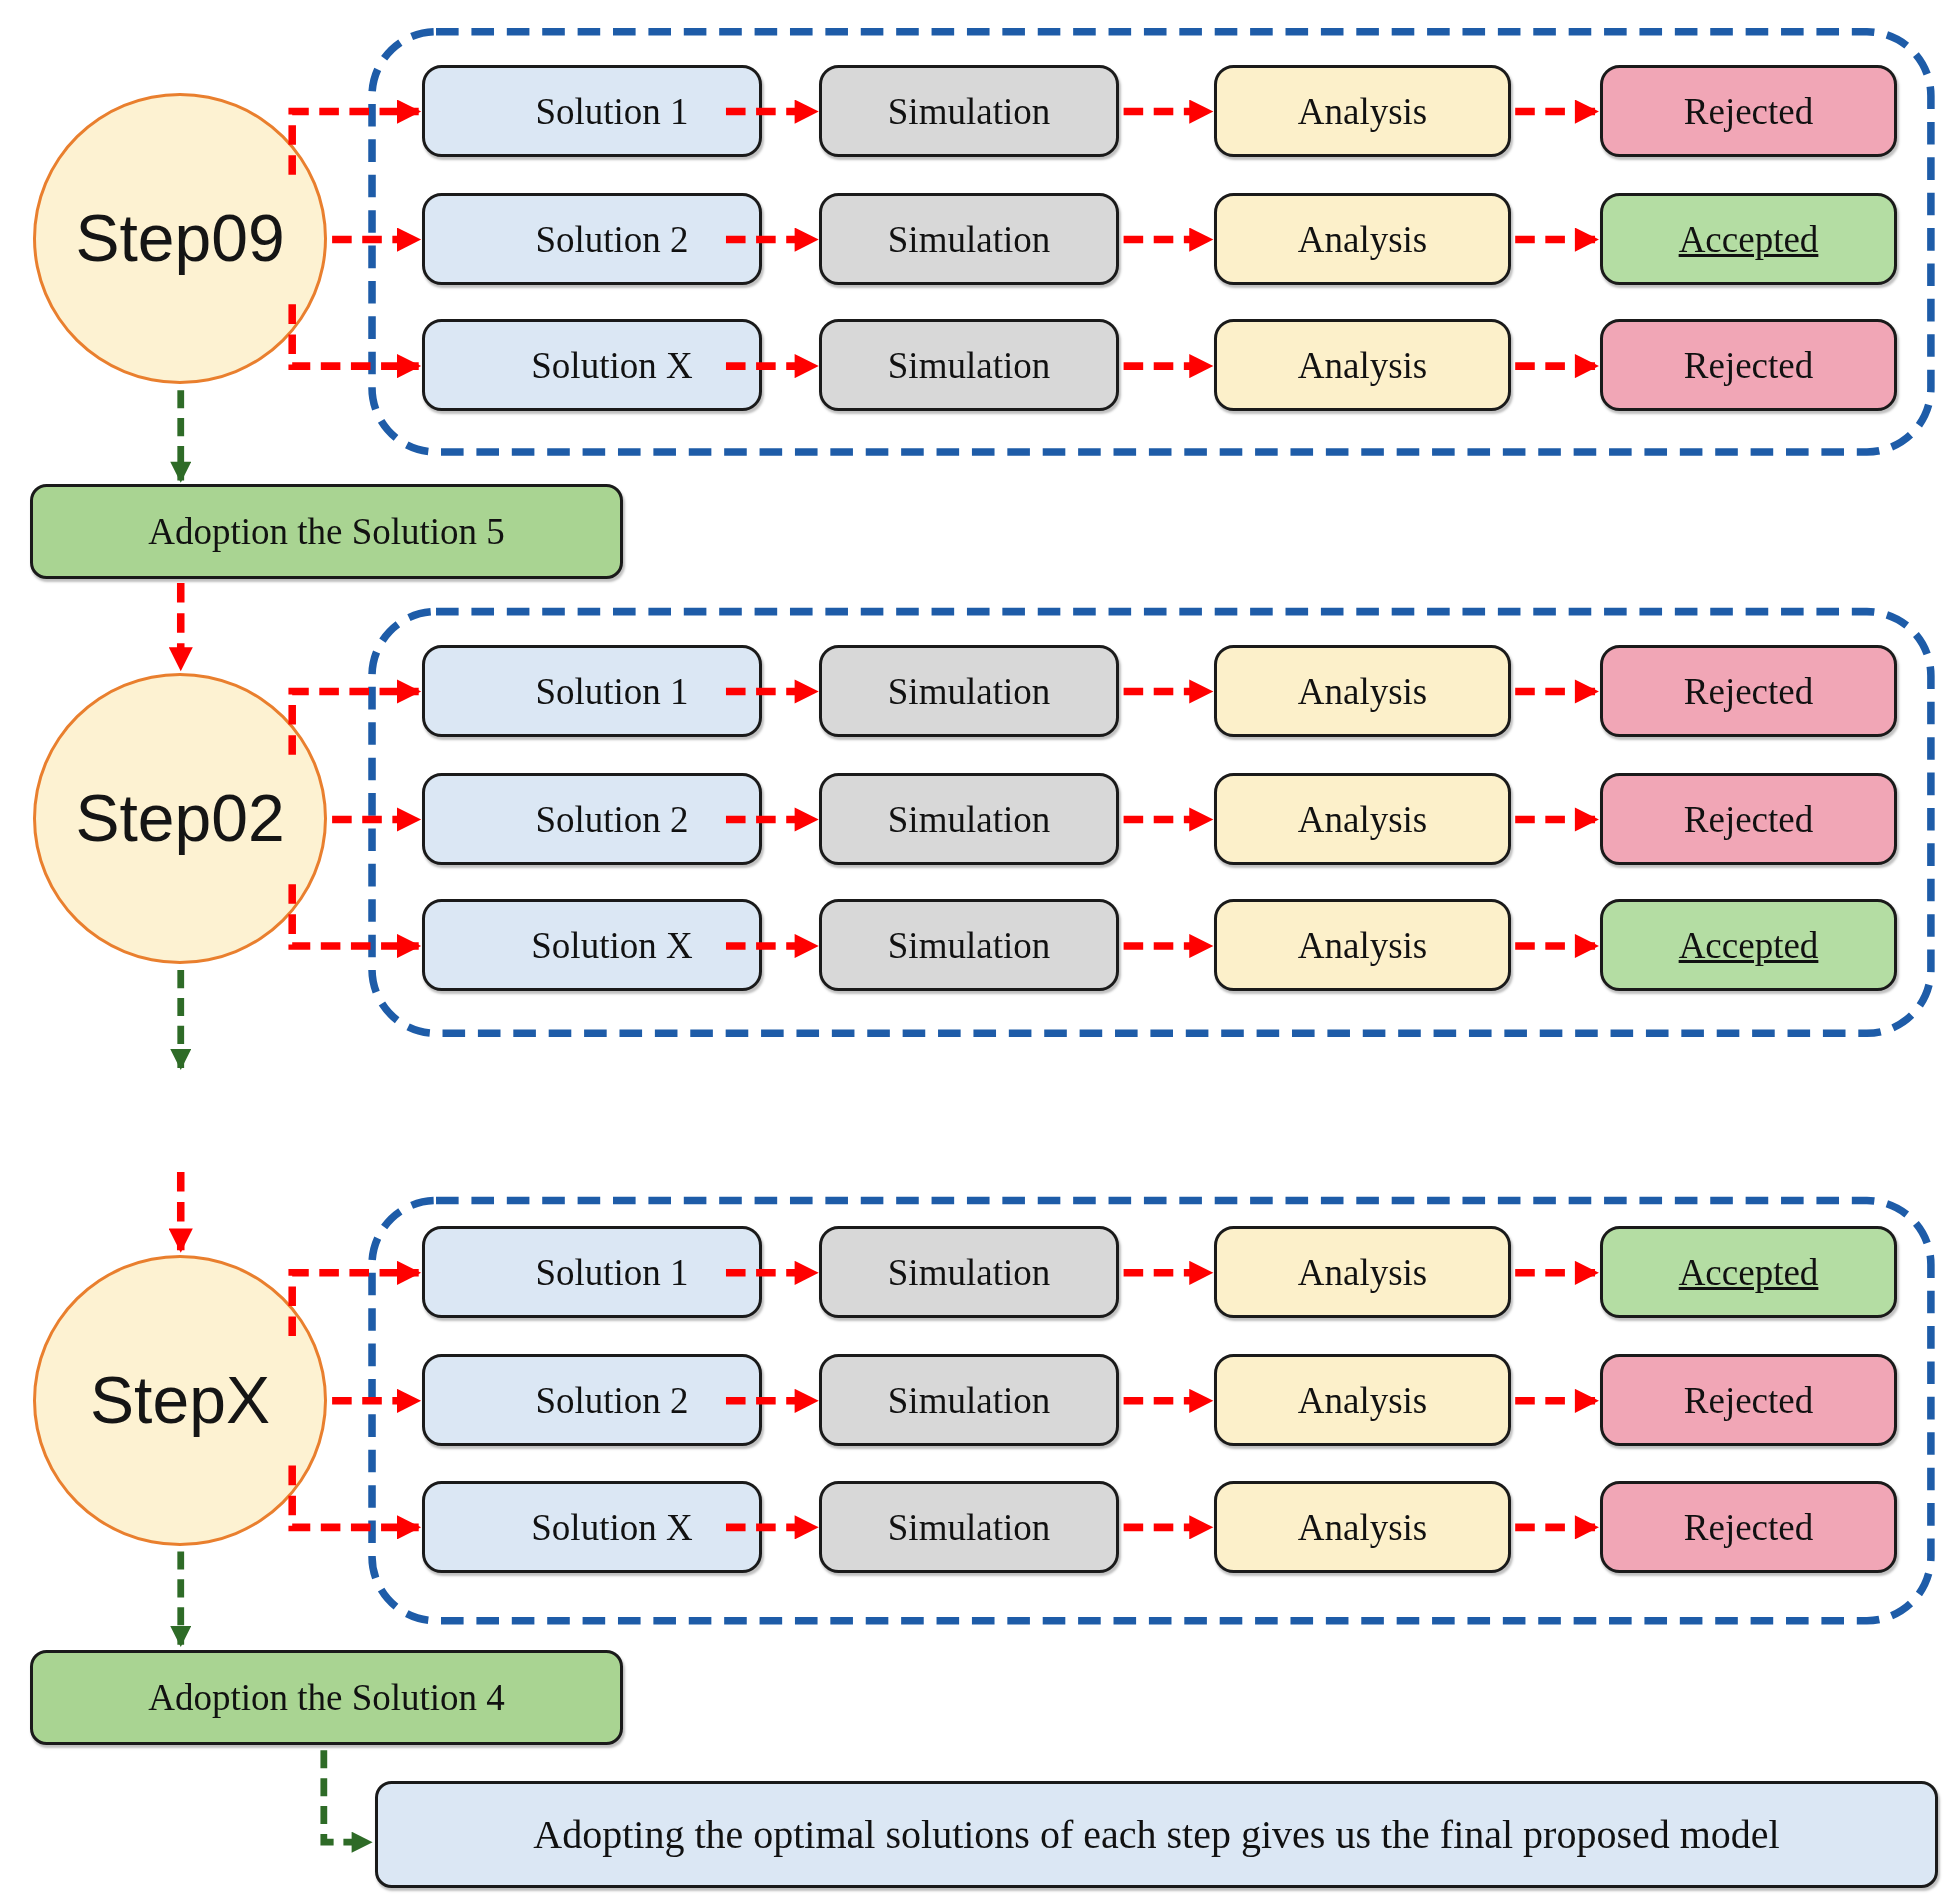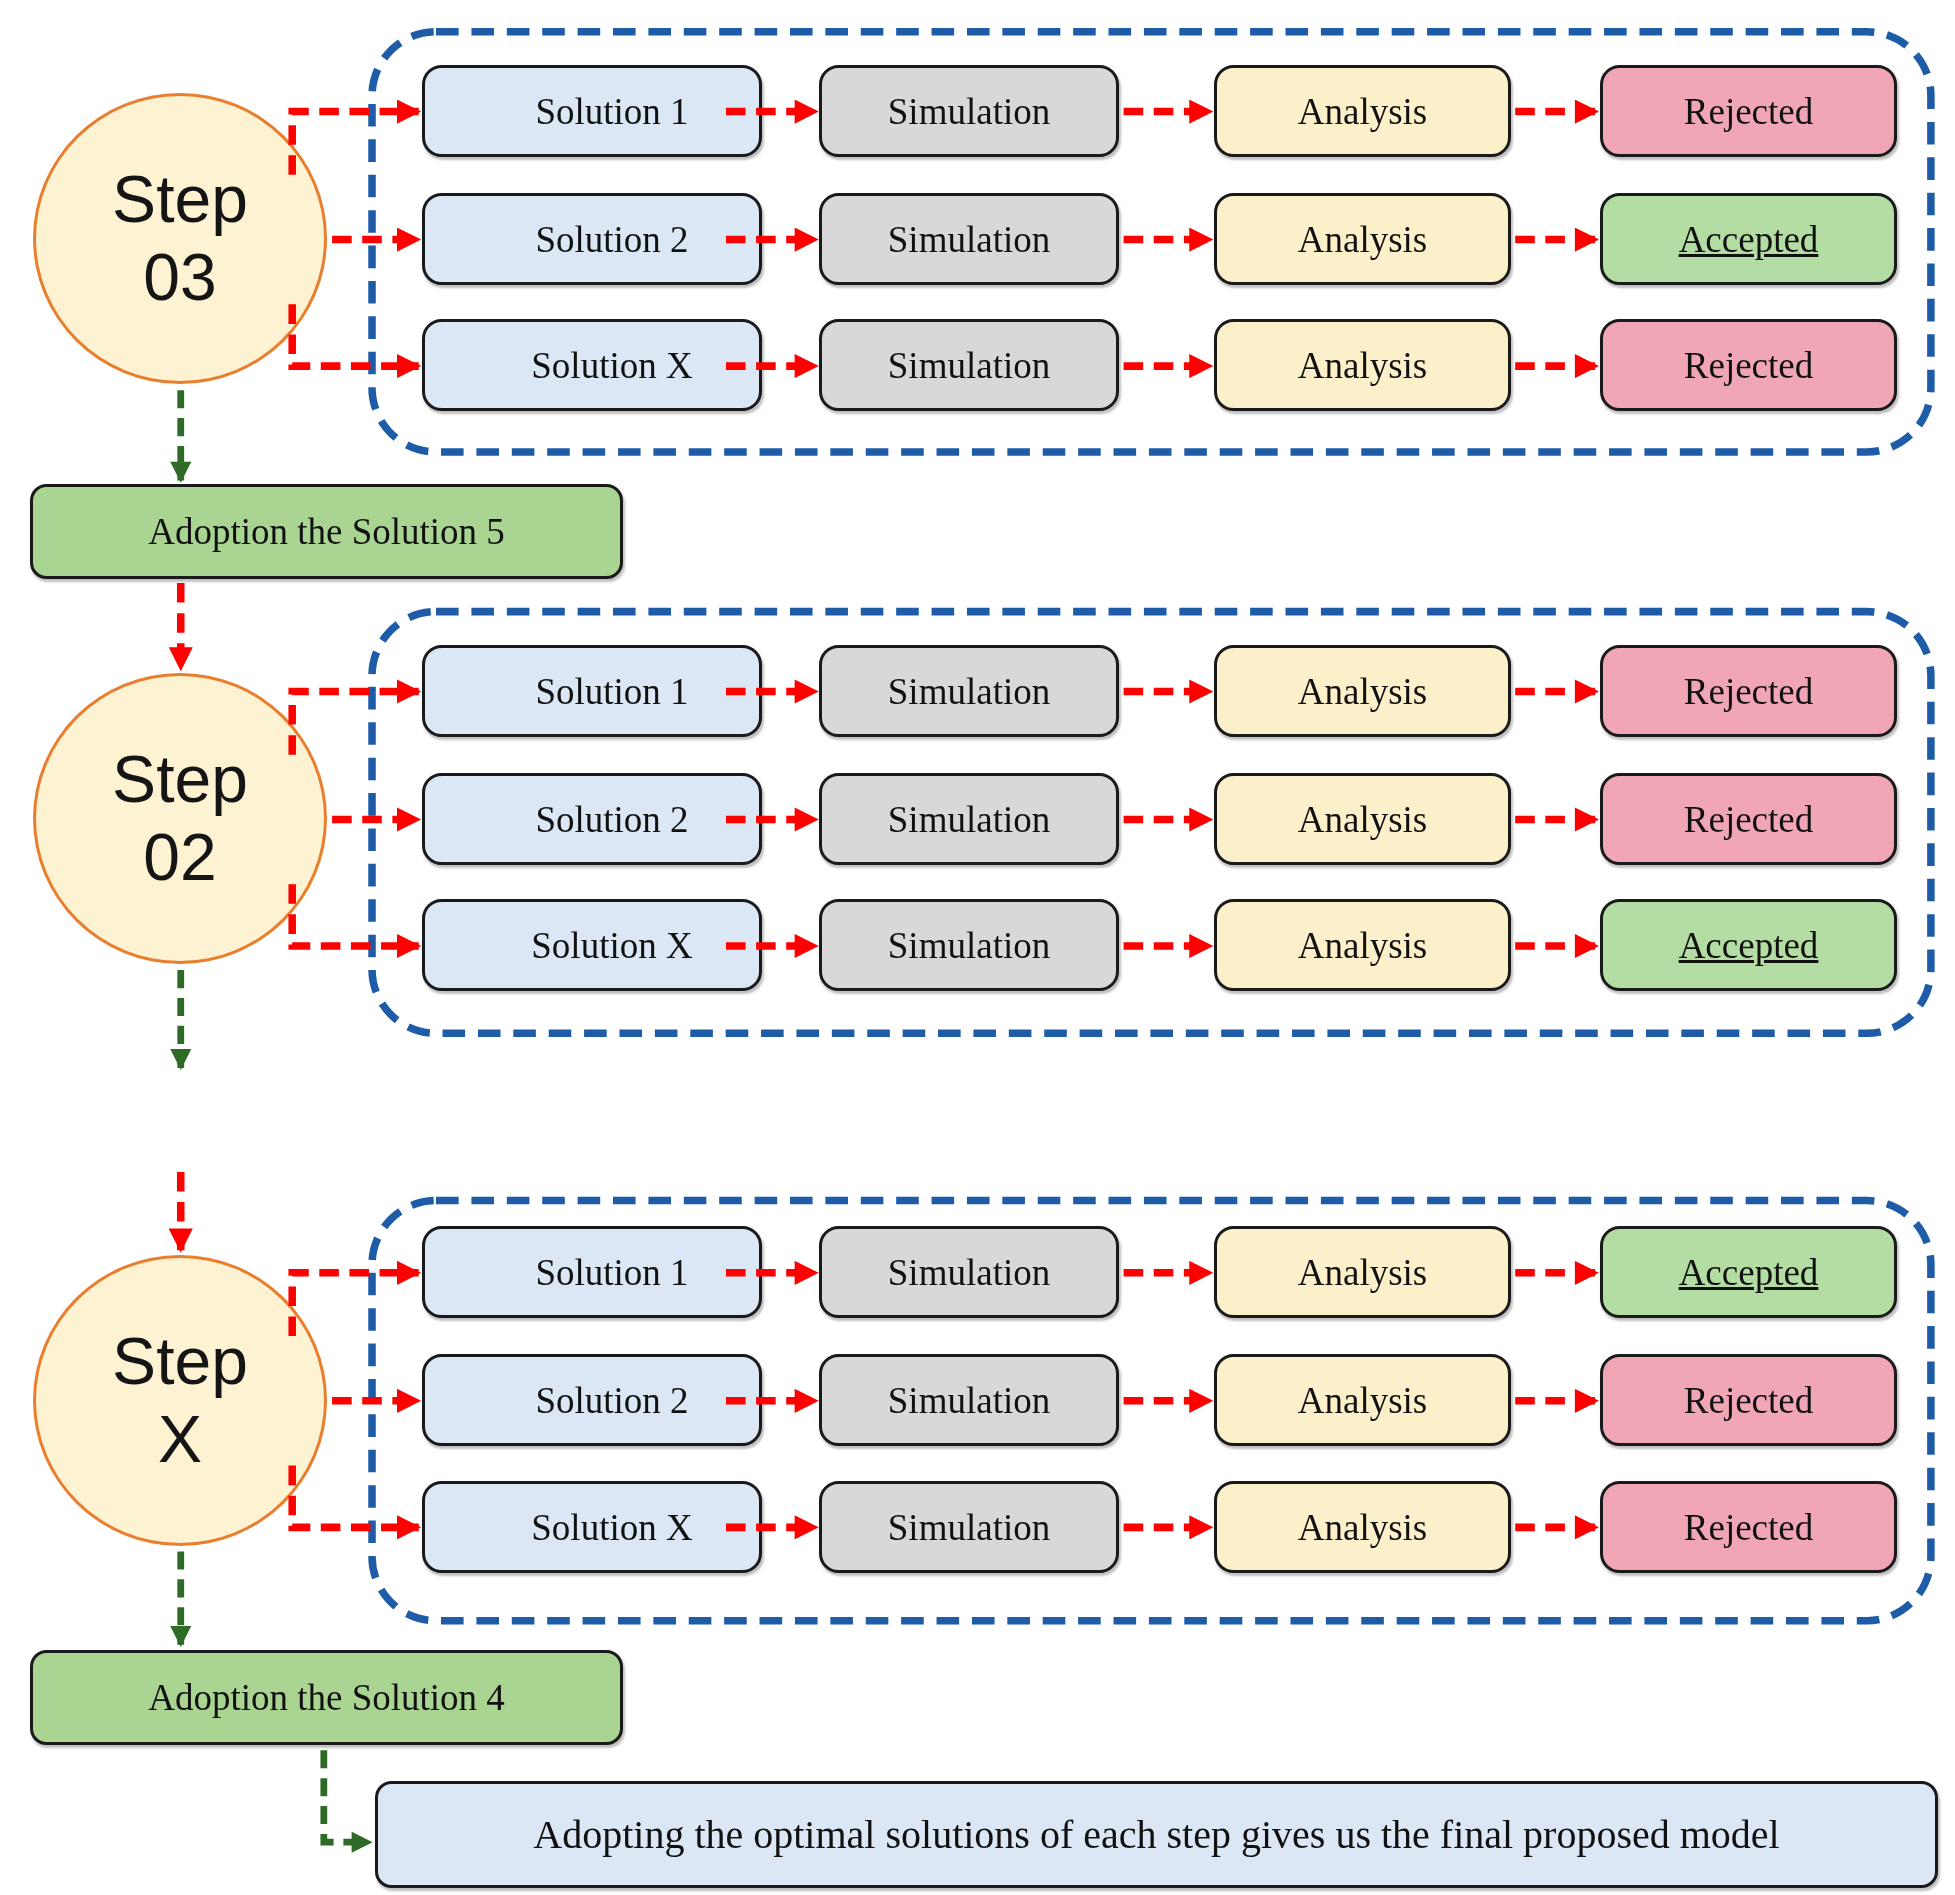--- a/index.html
+++ b/index.html
@@ -21,21 +21,21 @@
   .sim{left:819px;width:294px;background:var(--simulation-fill,#d8d8d8);}
   .ana{left:1214px;width:291px;background:var(--analysis-fill,#fcf0ca);}
   .res{left:1600px;width:291px;background:#eee;}
   .res.rejected{background:var(--rejected-fill,#f1a6b6);}
   .res.accepted{background:var(--accepted-fill,#b4dda3);text-decoration:underline;}
 
   .circle{
     position:absolute;left:33px;width:288px;height:285px;z-index:2;
     border:3.8px solid var(--circle-border,#e97f2e);border-radius:50%;
     background:var(--circle-fill,#fdf2d2);
-    display:flex;flex-direction:column;align-items:center;justify-content:center;
+    display:flex;align-items:center;justify-content:center;
     font-family:"Liberation Sans","DejaVu Sans",sans-serif;
     font-size:66px;line-height:1.18;color:#151515;
   }
   .adoption{
     position:absolute;left:30px;width:587px;height:89px;z-index:2;
     border:3.8px solid var(--box-border,#1a1a1a);border-radius:16.6px;
     background:var(--adoption-fill,#a9d492);
     display:flex;align-items:center;justify-content:center;
     font-size:37px;box-shadow:1.5px 3px 2.3px rgba(0,0,0,.25);white-space:nowrap;
   }
@@ -117,21 +117,21 @@
     <path class="green" d="M240 518 V638" marker-end="url(#mg)"></path>
     <path class="red" d="M240 774 V888" marker-end="url(#mr)"></path>
     <path class="green" d="M240 1288 V1418" marker-end="url(#mg)"></path>
     <path class="red" d="M240 1556 V1660" marker-end="url(#mr)"></path>
     <path class="green" d="M240 2060 V2184" marker-end="url(#mg)"></path>
     <path class="green" d="M430 2324 V2446 H492" marker-end="url(#mg)"></path>
   </svg>
 
   <div class="circle" style="top:93px">
     <div>Step</div>
-    <div>03</div>
+    <div>09</div>
   </div>
   <div class="box sol" style="top:65px">Solution 1</div>
   <div class="box sim" style="top:65px">Simulation</div>
   <div class="box ana" style="top:65px">Analysis</div>
   <div class="box res rejected" style="top:65px">Rejected</div>
   <div class="box sol" style="top:193px">Solution 2</div>
   <div class="box sim" style="top:193px">Simulation</div>
   <div class="box ana" style="top:193px">Analysis</div>
   <div class="box res accepted" style="top:193px">Accepted</div>
   <div class="box sol" style="top:319px">Solution X</div>

